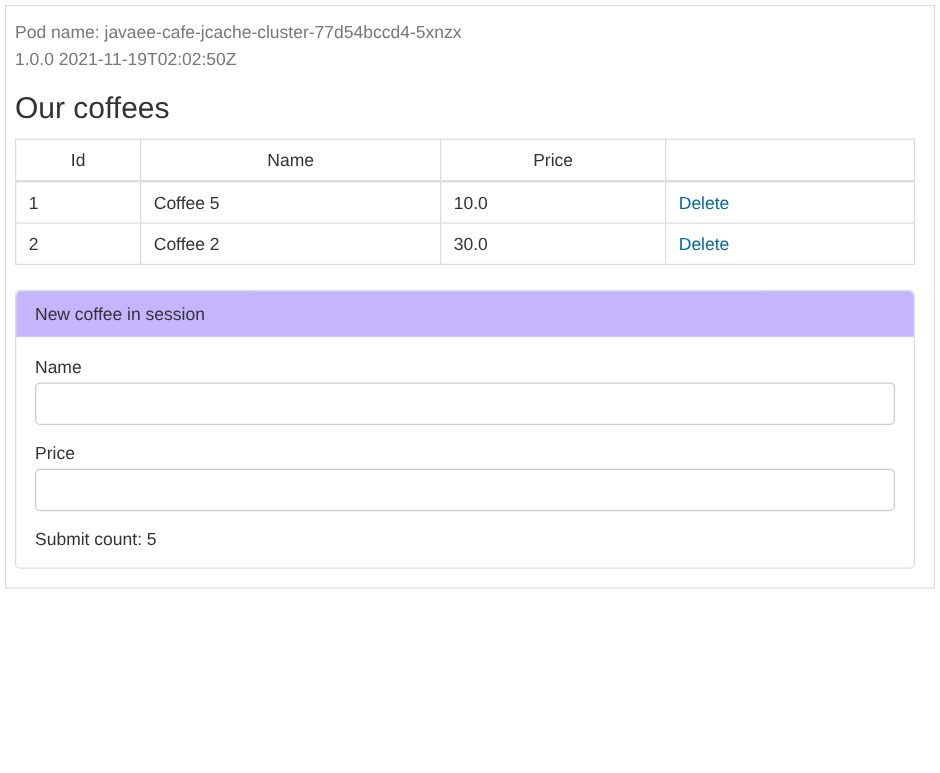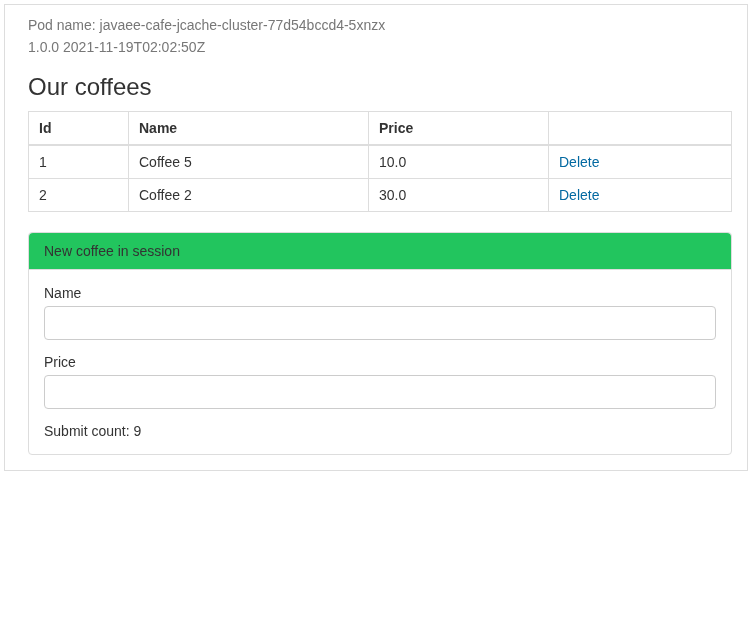--- a/index.html
+++ b/index.html
@@ -6,21 +6,21 @@
     body {
       font-family: "Helvetica Neue", Helvetica, Arial, sans-serif;
       font-size: 14px;
       color: #333;
       margin: 0;
       padding: 4px;
       background: #fff;
     }
     .container {
       border: 1px solid #ddd;
-      padding: 10px 15px 15px 23px;
+      padding: 10px 15px 15px 7px;
       width: 744px;
     }
     .meta {
       color: #777;
       font-size: 14px;
       margin: 2px 0 6px 0;
     }
     h1 {
       font-size: 30px;
       font-weight: 500;
@@ -44,37 +44,38 @@
     table.coffee-table td {
       border: 1px solid #ddd;
       padding: 8px 10px;
       text-align: left;
       font-size: 14px;
     }
     table.coffee-table thead tr {
       border-bottom: 2px solid #ddd;
     }
     table.coffee-table th {
-      font-weight: 700;
+      font-weight: 400;
       color: #333;
+      text-align: center;
     }
     .col-id { width: 100px; }
     .col-name { width: 240px; }
     .col-price { width: 180px; }
     a.delete-link {
       color: #0369a1;
       text-decoration: none;
       cursor: pointer;
     }
     .panel {
       border: 1px solid #ddd;
       border-radius: 4px;
     }
     .panel-heading {
-      background: #22c55e;
+      background: #c4b5fd;
       border-bottom: 1px solid #ddd;
       padding: 10px 15px;
       border-radius: 4px 4px 0 0;
       color: #333;
     }
     .panel-body {
       padding: 15px;
     }
     .form-group { margin-bottom: 14px; }
     .form-label {
@@ -160,18 +161,18 @@
         <label class="form-label">Name</label>
         <input type="text" class="form-control" style="">
       </div>
 
       <div class="form-group">
         <label class="form-label">Price</label>
         <input type="text" class="form-control" style="">
       </div>
 
 
-      <div class="submit-count">Submit count: 9</div>
+      <div class="submit-count">Submit count: 5</div>
 
     </div>
   </div>
 
 </div>
 
 </body></html>

